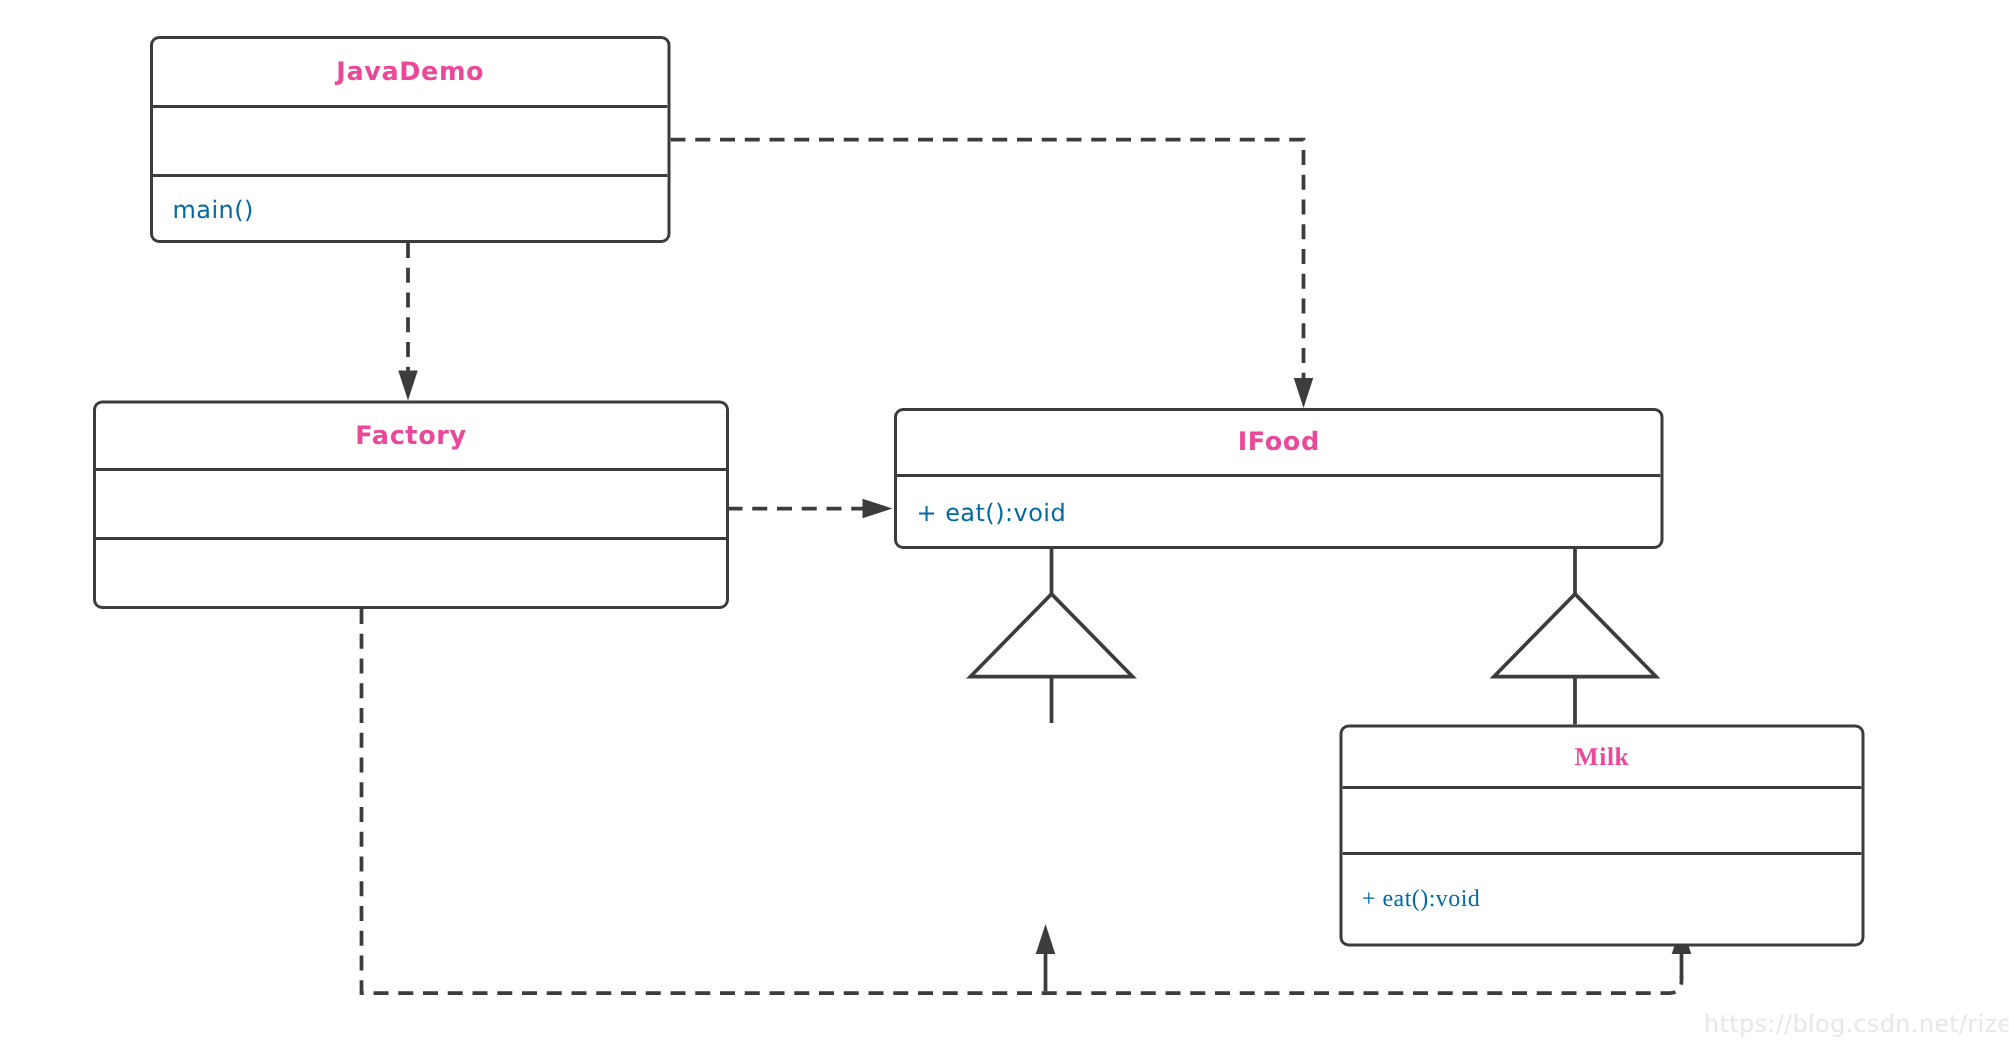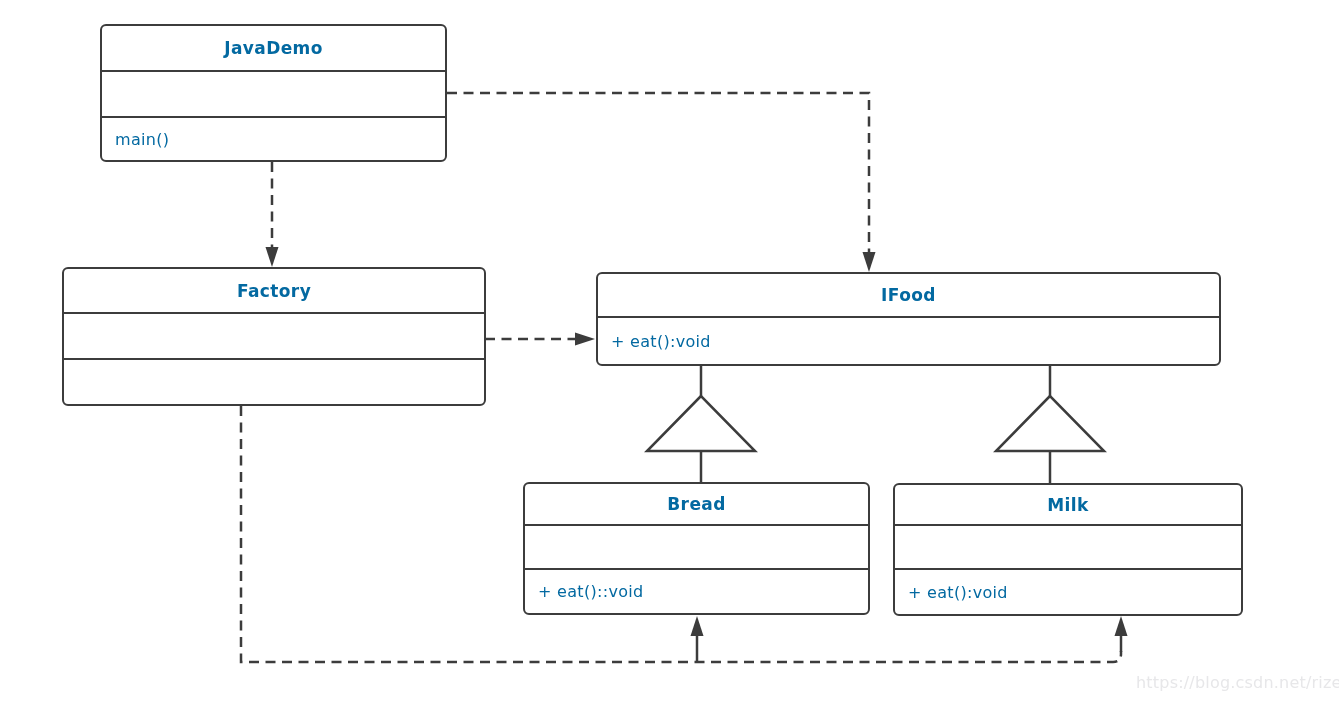--- a/index.html
+++ b/index.html
@@ -30,21 +30,21 @@
     display: flex;
     flex-direction: column;
   }
   .cls .title {
     display: flex;
     align-items: center;
     justify-content: center;
     font-weight: bold;
     font-size: 17px;
     letter-spacing: 0.4px;
-    color: #0369a1;
+    color: #ec4899;
     border-bottom: 2.5px solid #3c3c3c;
     box-sizing: border-box;
     flex: 0 0 auto;
   }
   .cls .attrs {
     border-bottom: 2.5px solid #3c3c3c;
     box-sizing: border-box;
     flex: 0 0 auto;
   }
   .cls .methods {
@@ -112,32 +112,27 @@
     <div class="title" style="height:46px;">JavaDemo</div>
     <div class="attrs" style="height:46px;"></div>
     <div class="methods">main()</div>
   </div>
 
   <div class="cls" style="left:62px; top:267px; width:424px; height:139px;">
     <div class="title" style="height:45px;">Factory</div>
     <div class="attrs" style="height:46px;"></div>
   </div>
 
-  <div class="cls" style="left:596px; top:272px; width:625px; height:94px;">
+  <div class="cls" style="left:596px; top:272px; width:513px; height:94px;">
     <div class="title" style="height:44px;">IFood</div>
     <div class="methods">+ eat():void</div>
   </div>
 
-  <div class="cls" style="left:523px; top:482px; width:347px; height:133px;">
-    <div class="title" style="height:42px;">Bread</div>
-    <div class="attrs" style="height:44px;"></div>
-    <div class="methods">+ eat()::void</div>
-  </div>
 
-  <div class="cls" style="left:893px; top:483px; width:350px; height:133px;">
+  <div class="cls" style="left:893px; top:483px; width:350px; height:148px;font-family:Liberation Serif, serif;">
     <div class="title" style="height:41px;">Milk</div>
     <div class="attrs" style="height:44px;"></div>
     <div class="methods">+ eat():void</div>
   </div>
 
   <div class="watermark">https://blog.csdn.net/rizero</div>
 
 </div>
 
 </body></html>

